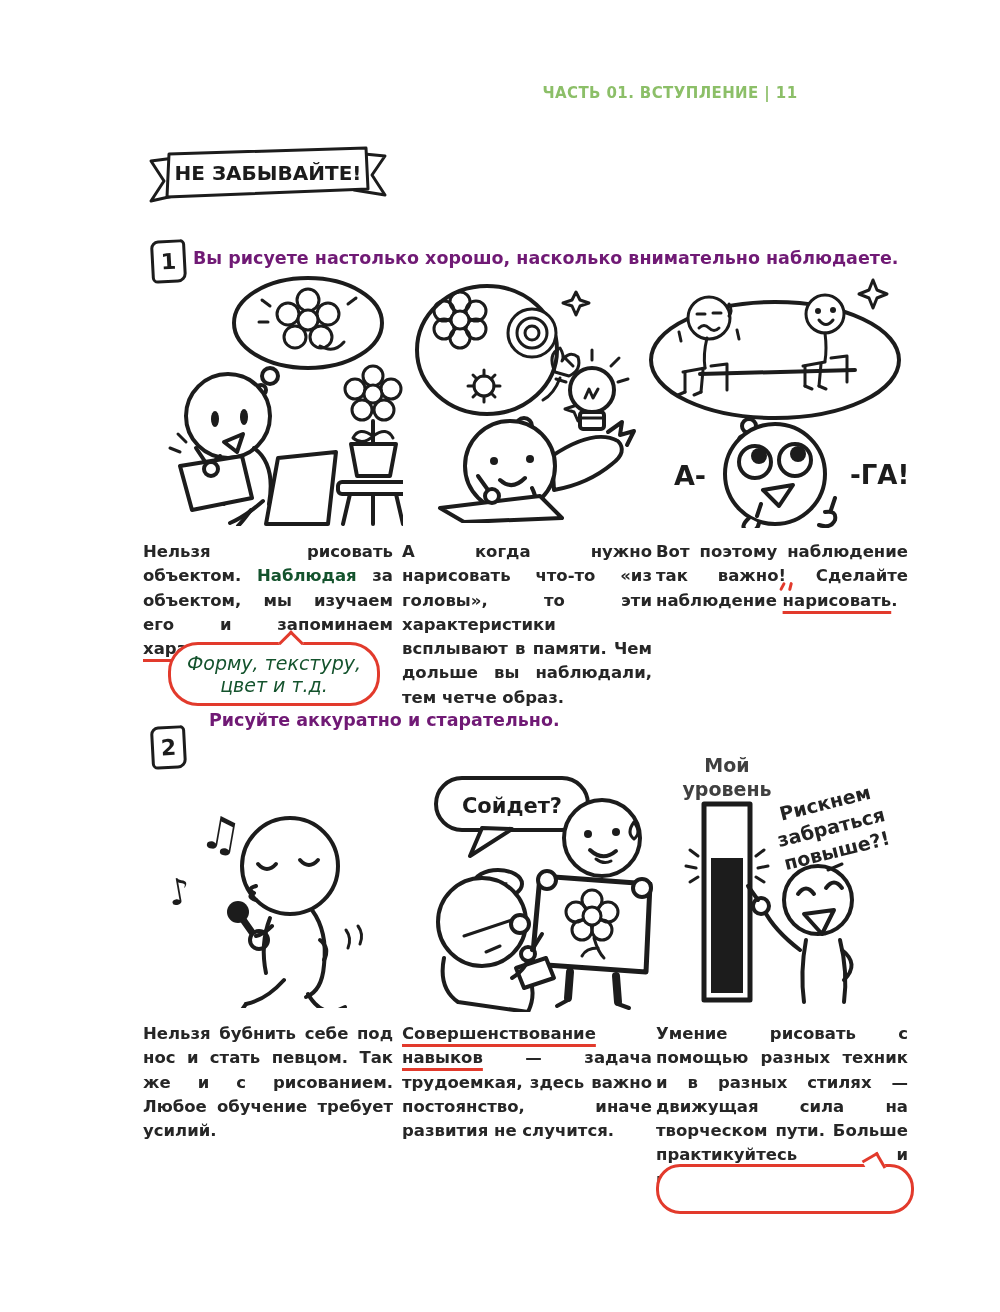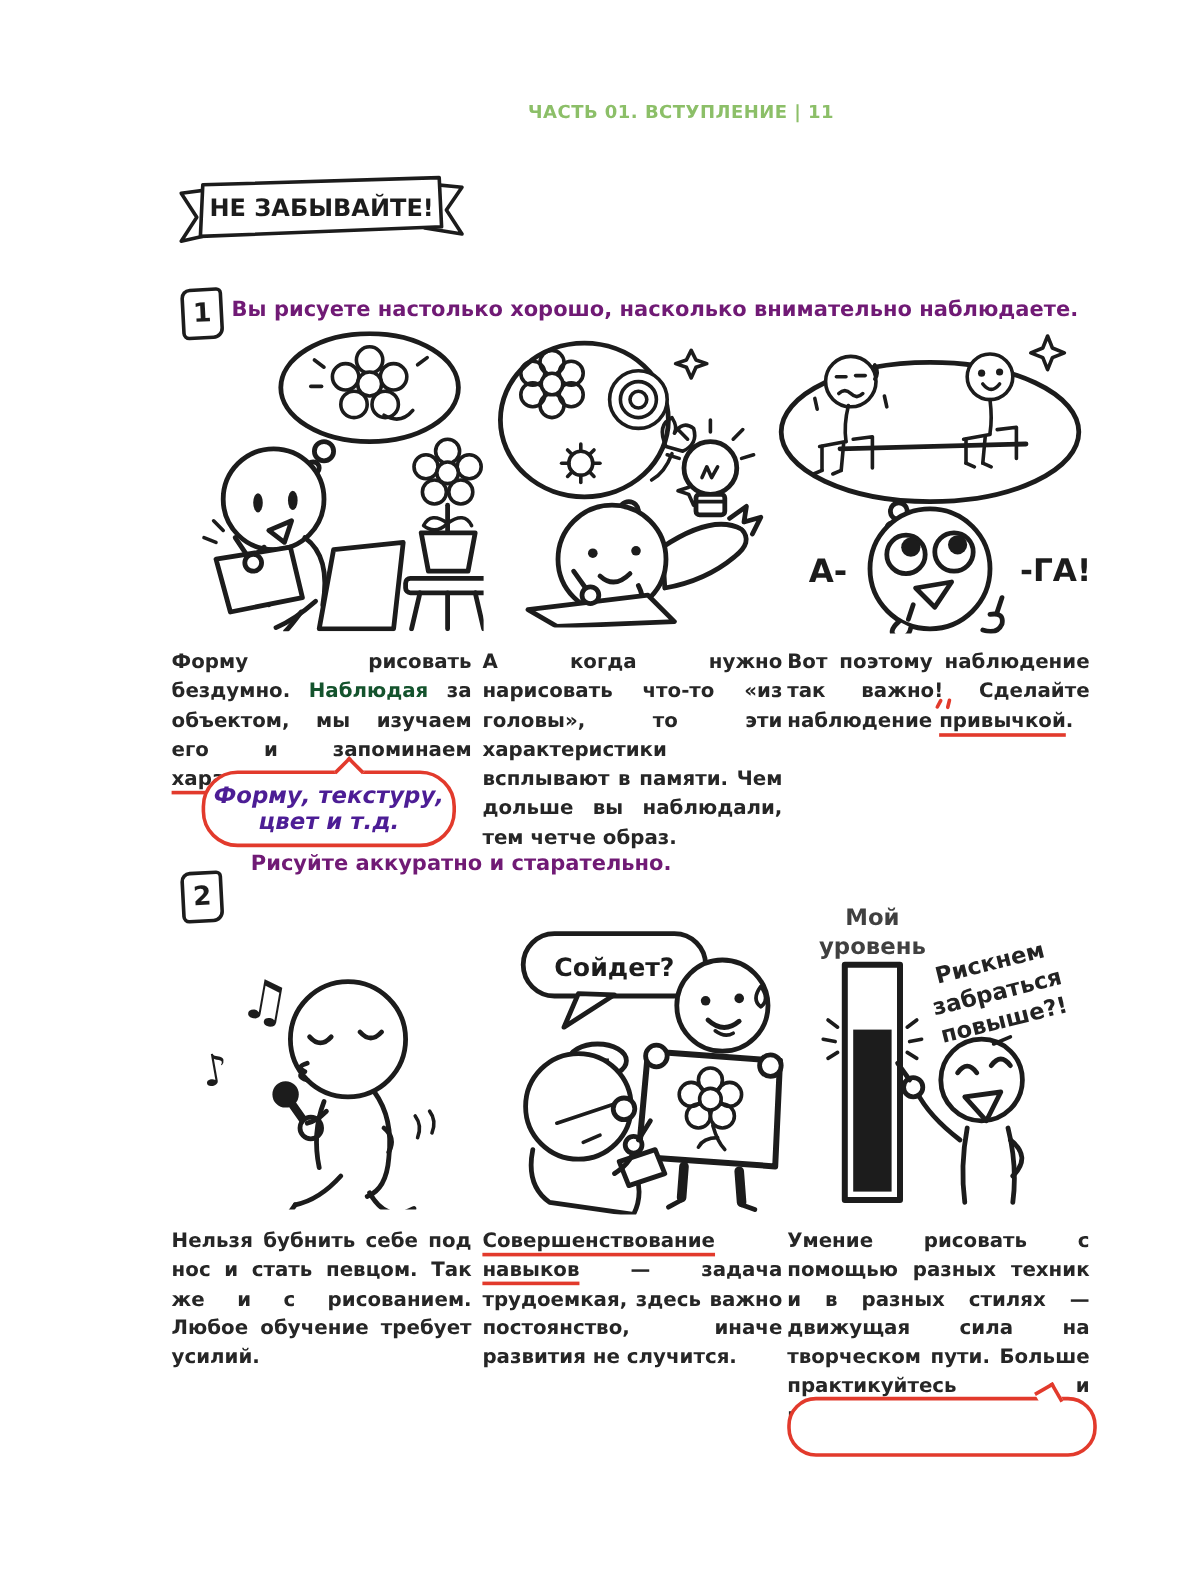--- a/index.html
+++ b/index.html
@@ -2,21 +2,21 @@
 <html><head>
 <meta charset="utf-8">
 <style>
   html,body{margin:0;padding:0;background:#ffffff;}
   #page{
     position:relative;width:1000px;height:1312px;margin:0 auto;background:#ffffff;
     font-family:"DejaVu Sans",sans-serif;color:#232323;overflow:hidden;
   }
   .abs{position:absolute;}
   
-  .page-header{top:84px;left:440px;width:460px;text-align:left;
+  .page-header{top:84px;left:440px;width:460px;text-align:center;
     font-size:15px;font-weight:bold;color:#8cbf68;letter-spacing:.4px;}
   
   .banner-svg{top:144px;left:148px;}
   
   .num-box{width:29px;height:37px;border:3.5px solid #1c1c1c;border-radius:8px 5px 9px 6px;
     display:flex;align-items:center;justify-content:center;
     font-size:22px;font-weight:bold;color:#1c1c1c;transform:rotate(-3deg);background:#fff;}
   .sec-heading{font-size:17.5px;font-weight:bold;color:#701a75;}
   
   .col{width:250px;text-align:justify;font-size:16.5px;font-weight:bold;
@@ -25,21 +25,21 @@
   .u{ text-decoration:underline;text-decoration-color:#e23a2c;
       text-decoration-thickness:3px;text-underline-offset:5px;}
   .acc{position:relative;}
   .acc::before,.acc::after{content:"";position:absolute;top:-9px;width:3px;height:9px;
     background:#e23a2c;border-radius:2px;}
   .acc::before{left:-2px;transform:rotate(28deg);}
   .acc::after{left:6px;transform:rotate(14deg);}
   
   .rbubble{border:3px solid #e23a2c;background:#fff;border-radius:30px;
     display:flex;align-items:center;justify-content:center;text-align:center;
-    color:#4c1d95;font-style:italic;font-weight:bold;}
+    color:#14532d;font-style:italic;font-weight:normal;}
   .rtail{position:absolute;width:15px;height:15px;background:#fff;
     border-left:3px solid #e23a2c;border-top:3px solid #e23a2c;}
   
   .draw path,.draw circle,.draw ellipse,.draw rect,.draw line,.draw polygon{
     fill:none;stroke:#1c1c1c;stroke-width:4;stroke-linecap:round;stroke-linejoin:round;}
   .draw .fillw{fill:#ffffff;}
   .draw .fillk{fill:#1c1c1c;stroke:none;}
   .draw .thin{stroke-width:3;}
   .draw text{font-family:"DejaVu Sans",sans-serif;font-weight:bold;fill:#1c1c1c;stroke:none;}
   .hand-label{font-size:19px;font-weight:bold;color:#404040;text-align:center;line-height:1.25;}
@@ -196,25 +196,25 @@
     <path class="fillw" d="M118,212 L148,207 L134,228 Z"></path>
     <path class="fillw" d="M104,240 q-10,9 -2,13 q10,2 12,-8"></path>
     <line x1="112" y1="238" x2="116" y2="226"></line>
     <path class="fillw" d="M180,234 q12,-2 10,8 q-4,9 -16,5"></path>
     <line x1="186" y1="232" x2="190" y2="220"></line>
     <text x="45" y="207" text-anchor="middle" font-size="27">А-</text>
     <text x="205" y="206" font-size="26">-ГА!</text>
   </svg>
 
   <div class="abs col" style="top:540px;left:143px;">
-    <span>Форму рисовать бездумно. </span><span class="red">Наблюдая</span><span> за объектом, мы изучаем его и запоминаем </span><span class="u">характеристики</span><span>.</span>
+    <span>Нельзя рисовать объектом. </span><span class="red">Наблюдая</span><span> за объектом, мы изучаем его и запоминаем </span><span class="u">характеристики</span><span>.</span>
   </div>
   <div class="abs col" style="top:540px;left:402px;">А когда нужно нарисовать что-то «из головы», то эти характеристики всплывают в памяти. Чем дольше вы наблюдали, тем четче образ.</div>
   <div class="abs col" style="top:540px;left:656px;width:252px;">
-    <span>Вот поэтому наблюдение так важно! Сделайте наблюдение </span><span class="u acc">привычкой</span><span>.</span>
+    <span>Вот поэтому наблюдение так важно! Сделайте наблюдение </span><span class="u acc">нарисовать</span><span>.</span>
   </div>
 
   <div class="abs rbubble" style="top:642px;left:168px;width:206px;height:58px;font-size:19px;">
     <span class="rtail" style="top:-11px;left:54%;transform:rotate(45deg);"></span>
     <span>Форму, текстуру, цвет и т.д.</span>
   </div>
 
   <div class="abs num-box" style="top:726px;left:151px;">
     <span>2</span>
   </div>

